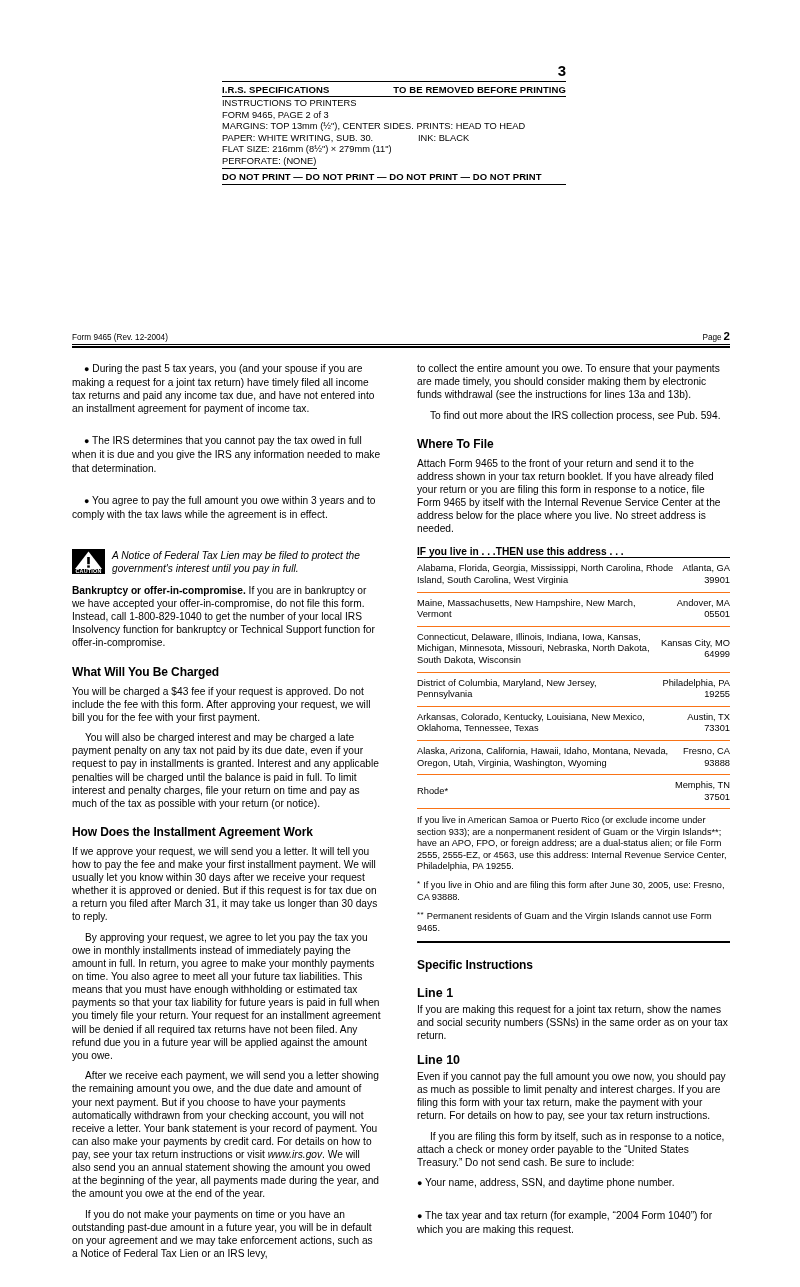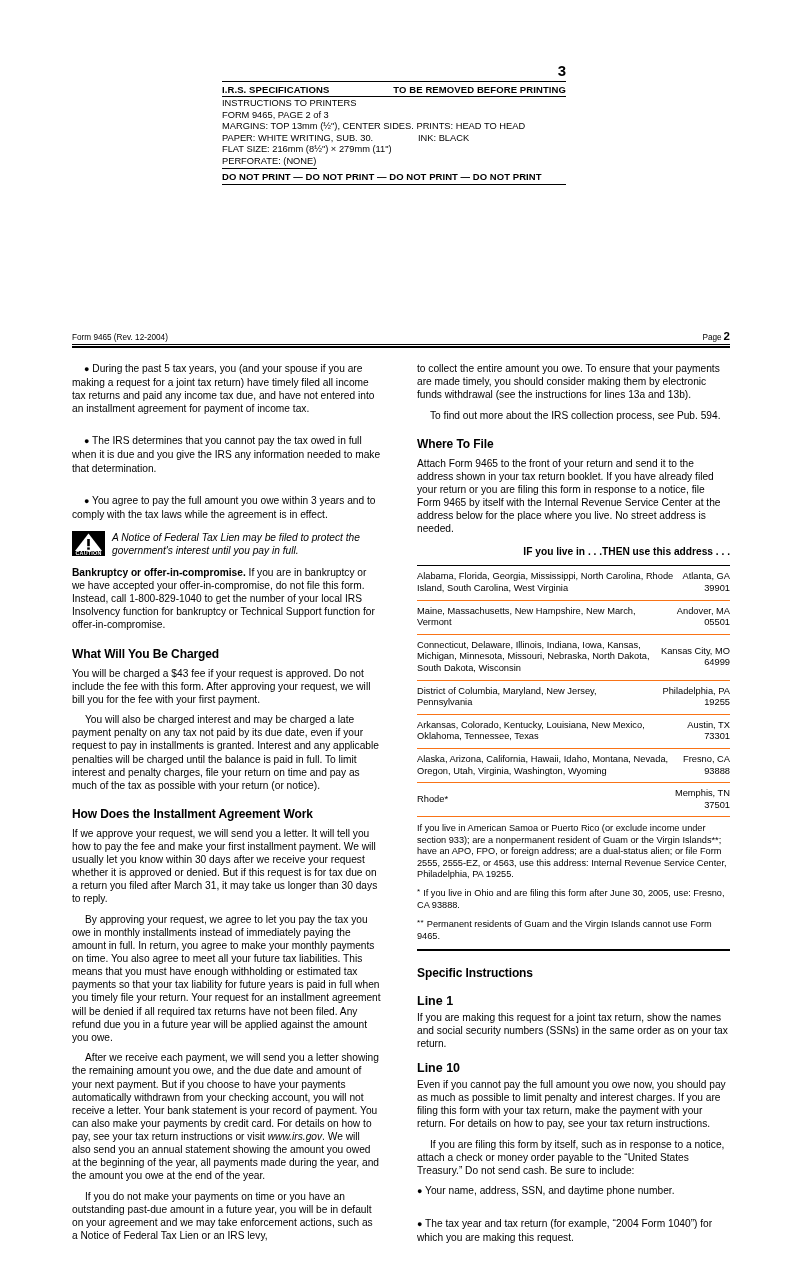--- a/index.html
+++ b/index.html
@@ -157,21 +157,21 @@
     font-weight: bold;
   }
   .ital {
     font-style: italic;
   }
 
   
   .caution {
     display: flex;
     align-items: center;
-    margin-top: 9px;
+    margin-top: 27px;
     margin-bottom: 9px;
   }
   .caution-icon {
     width: 33px;
     height: 25px;
     background: #000;
     flex: 0 0 auto;
     position: relative;
     margin-right: 7px;
     margin-top: 1px;
@@ -188,24 +188,24 @@
     padding-top: 1px;
   }
 
   
   .addr-table {
     margin-top: 11px;
     width: 313px;
   }
   .addr-head {
     display: flex;
-    justify-content: flex-end;
+    justify-content: flex-start;
     font-size: 10.2px;
     font-weight: bold;
-    padding-bottom: 8px;
+    padding-bottom: 0;
     border-bottom: 1.5px solid #000;
   }
   .addr-row {
     display: flex;
     justify-content: space-between;
     align-items: flex-start;
     border-bottom: 1px solid #f97316;
     padding: 5px 0 5px 0;
     font-size: 9.3px;
     line-height: 11.6px;

